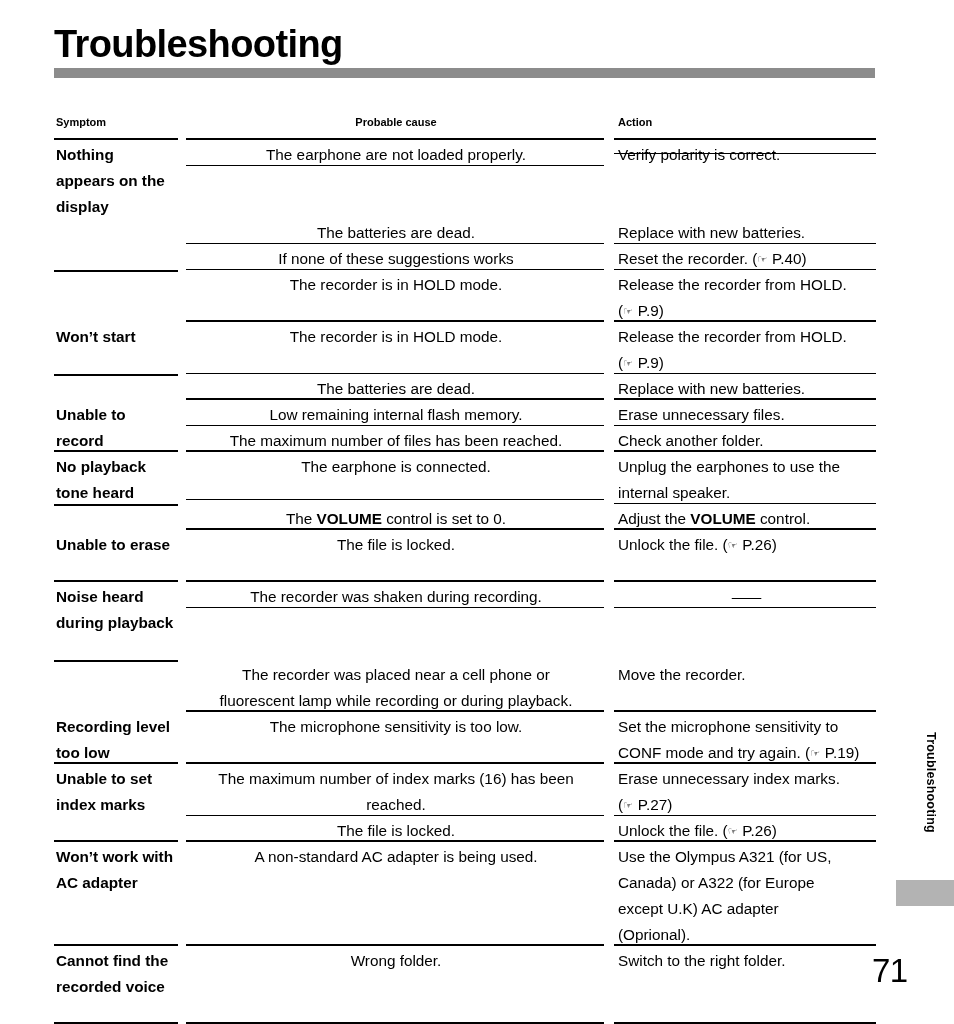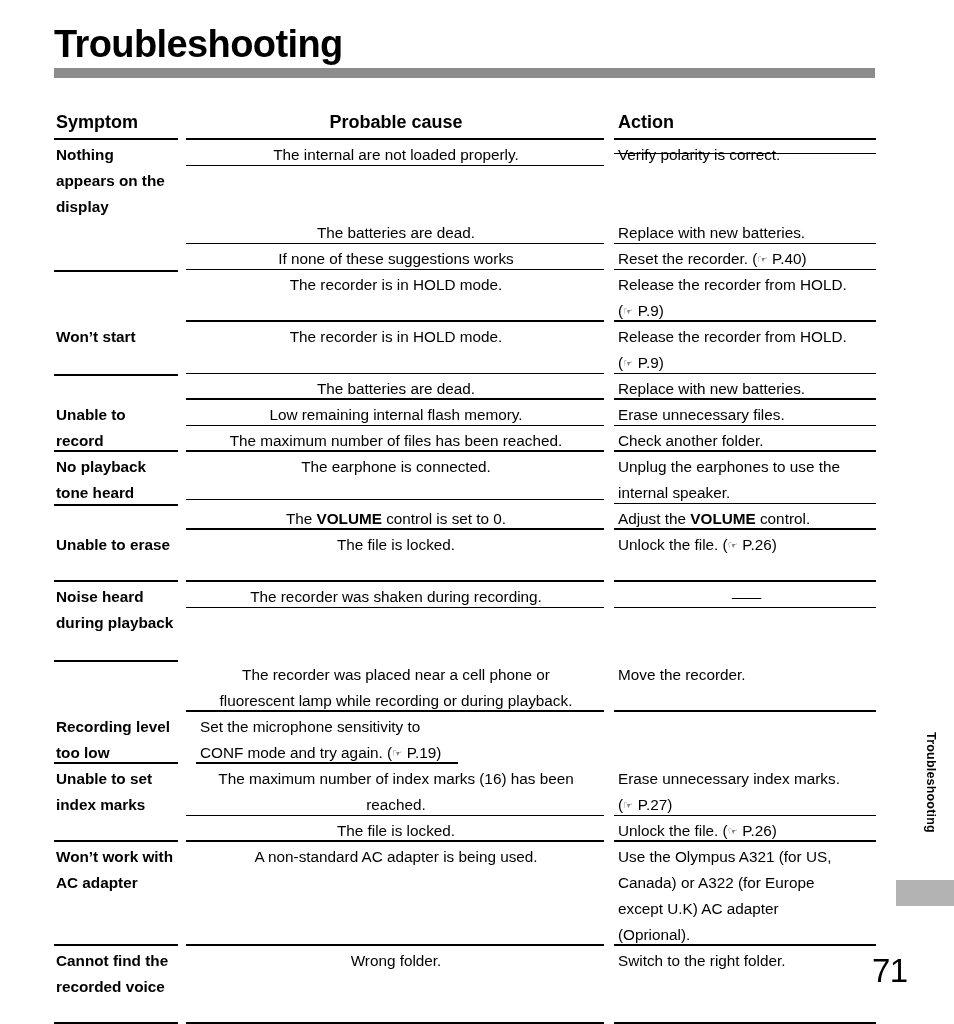--- a/index.html
+++ b/index.html
@@ -61,21 +61,21 @@
     padding: 2px 2px 2px 4px;
   }
   .cell.sym {
     font-weight: bold;
     padding-left: 2px;
   }
 
   
   .hdr .cell {
     font-weight: bold;
-    font-size: 18px;
+    font-size: 11px;
     line-height: 24px;
     padding-bottom: 4px;
   }
   .hdr .c-sym, .hdr .c-cau, .hdr .c-act { border-bottom: 2px solid #000; }
   .hdr .c-gap1, .hdr .c-gap2 { border-bottom: none; }
 
   
   .thick { border-bottom: 2.2px solid #000; }
   .thin  { border-bottom: 1.1px solid #000; }
   .none  { border-bottom: none; }
@@ -136,21 +136,21 @@
     <div class="cell c-cau">Probable cause</div>
     <div class="cell c-gap2"></div>
     <div class="cell c-act">Action</div>
   </div>
 
   <div class="row">
     <div class="cell c-sym sym none" style="height:78px">
       <span>Nothing appears on the display</span>
     </div>
     <div class="cell c-gap1 none"></div>
-    <div class="cell c-cau thin" style="height:26px">The internal are not loaded properly.</div>
+    <div class="cell c-cau thin" style="height:26px">The earphone are not loaded properly.</div>
     <div class="cell c-gap2 none"></div>
     <div class="cell c-act thin" style="height:14px">Verify polarity is correct.</div>
   </div>
 
   <div class="row">
     <div class="cell c-sym sym none" style="height:0;padding:0;overflow:visible;position:relative;top:-78px"></div>
     <div class="cell c-gap1 none" style="height:0;padding:0"></div>
     <div class="cell c-cau thin" style="height:26px">The batteries are dead.</div>
     <div class="cell c-gap2 none" style="height:0;padding:0"></div>
     <div class="cell c-act thin" style="height:26px">Replace with new batteries.</div>
@@ -264,20 +264,21 @@
     </div>
     <div class="cell c-gap2 none" style="height:0;padding:0"></div>
     <div class="cell c-act thick" style="height:52px">Move the recorder.</div>
   </div>
 
   <div class="row">
     <div class="cell c-sym sym thick" style="height:52px">
       <span>Recording level too low</span>
     </div>
     <div class="cell c-gap1 none"></div>
+    <div class="cell c-cau thick" style="height:52px">The microphone sensitivity is too low.</div>
     <div class="cell c-gap2 none"></div>
     <div class="cell c-act thick" style="height:52px">
       <div>Set  the  microphone  sensitivity  to</div>
       <div><span>CONF mode and try again. (</span><span class="hand">☞</span> <span>P.19</span><span>)</span></div>
     </div>
   </div>
 
   <div class="row">
     <div class="cell c-sym sym none" style="height:52px">
       <span>Unable to set index marks</span>

